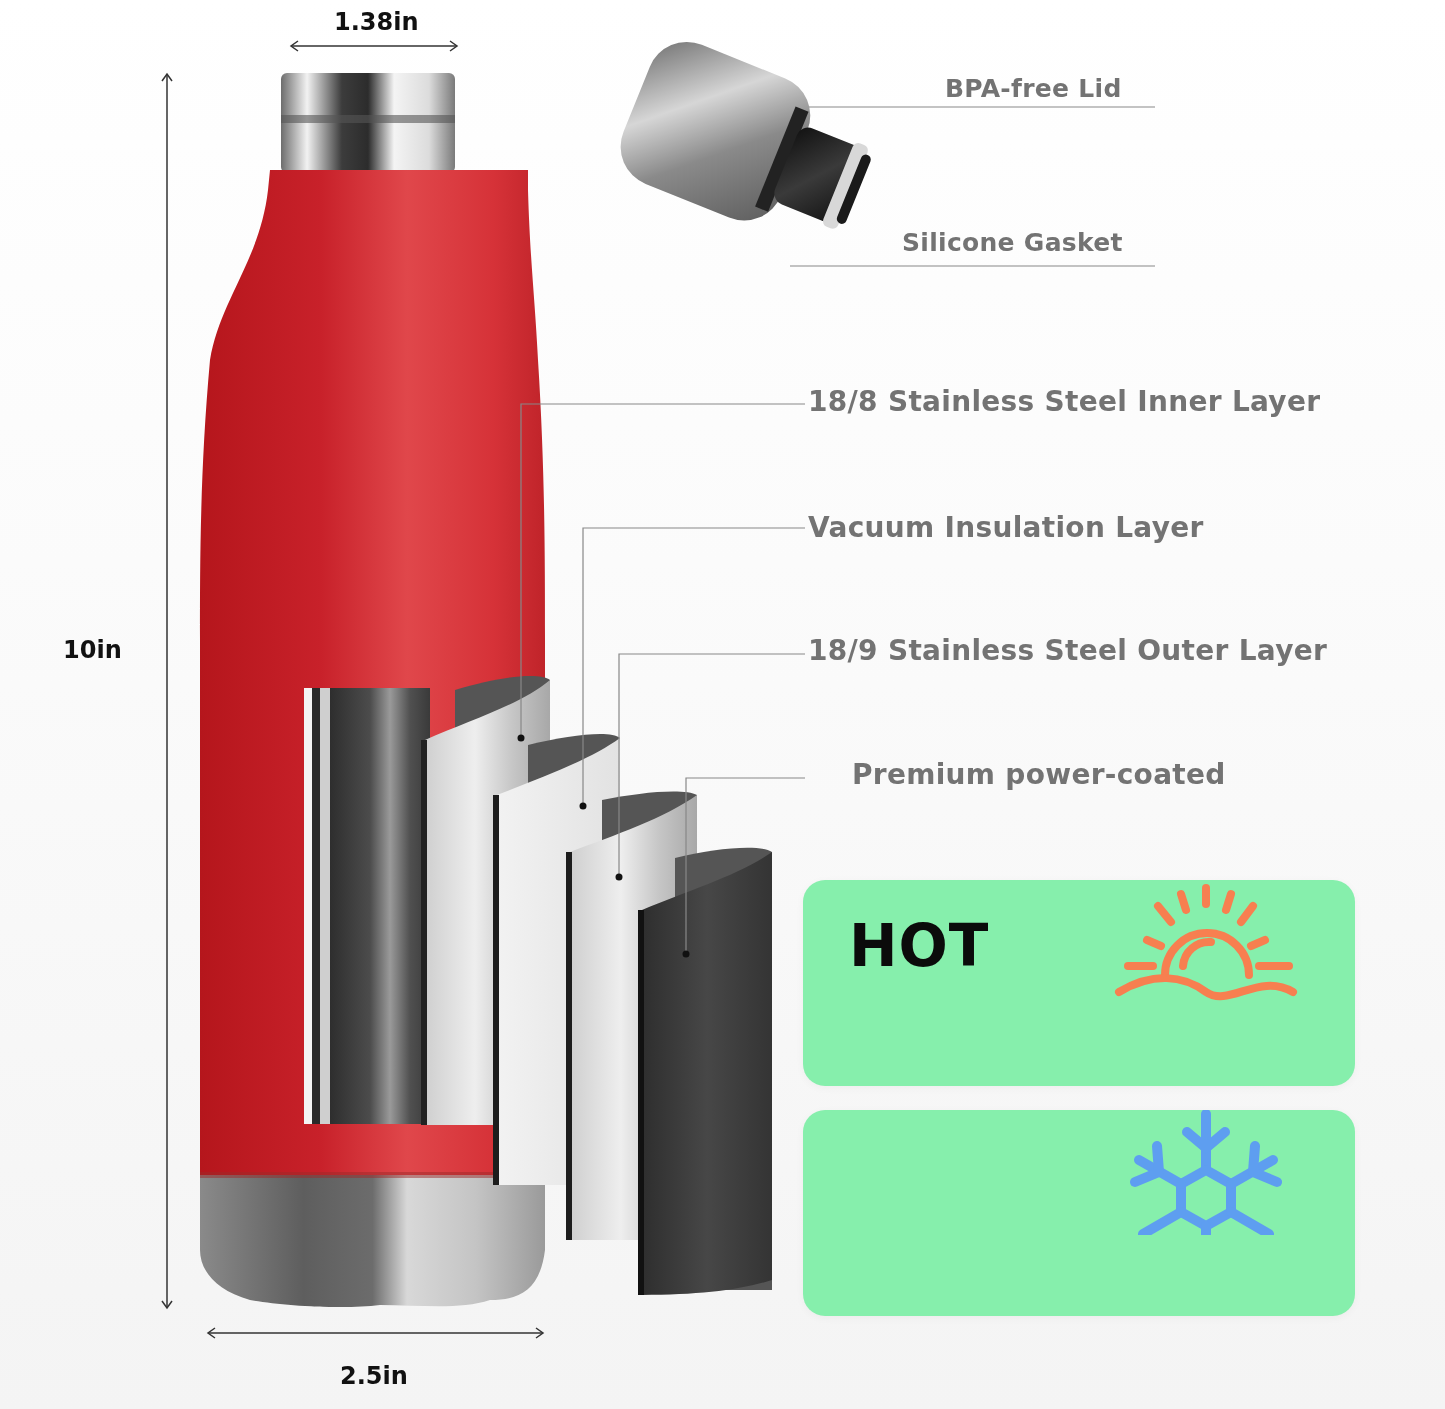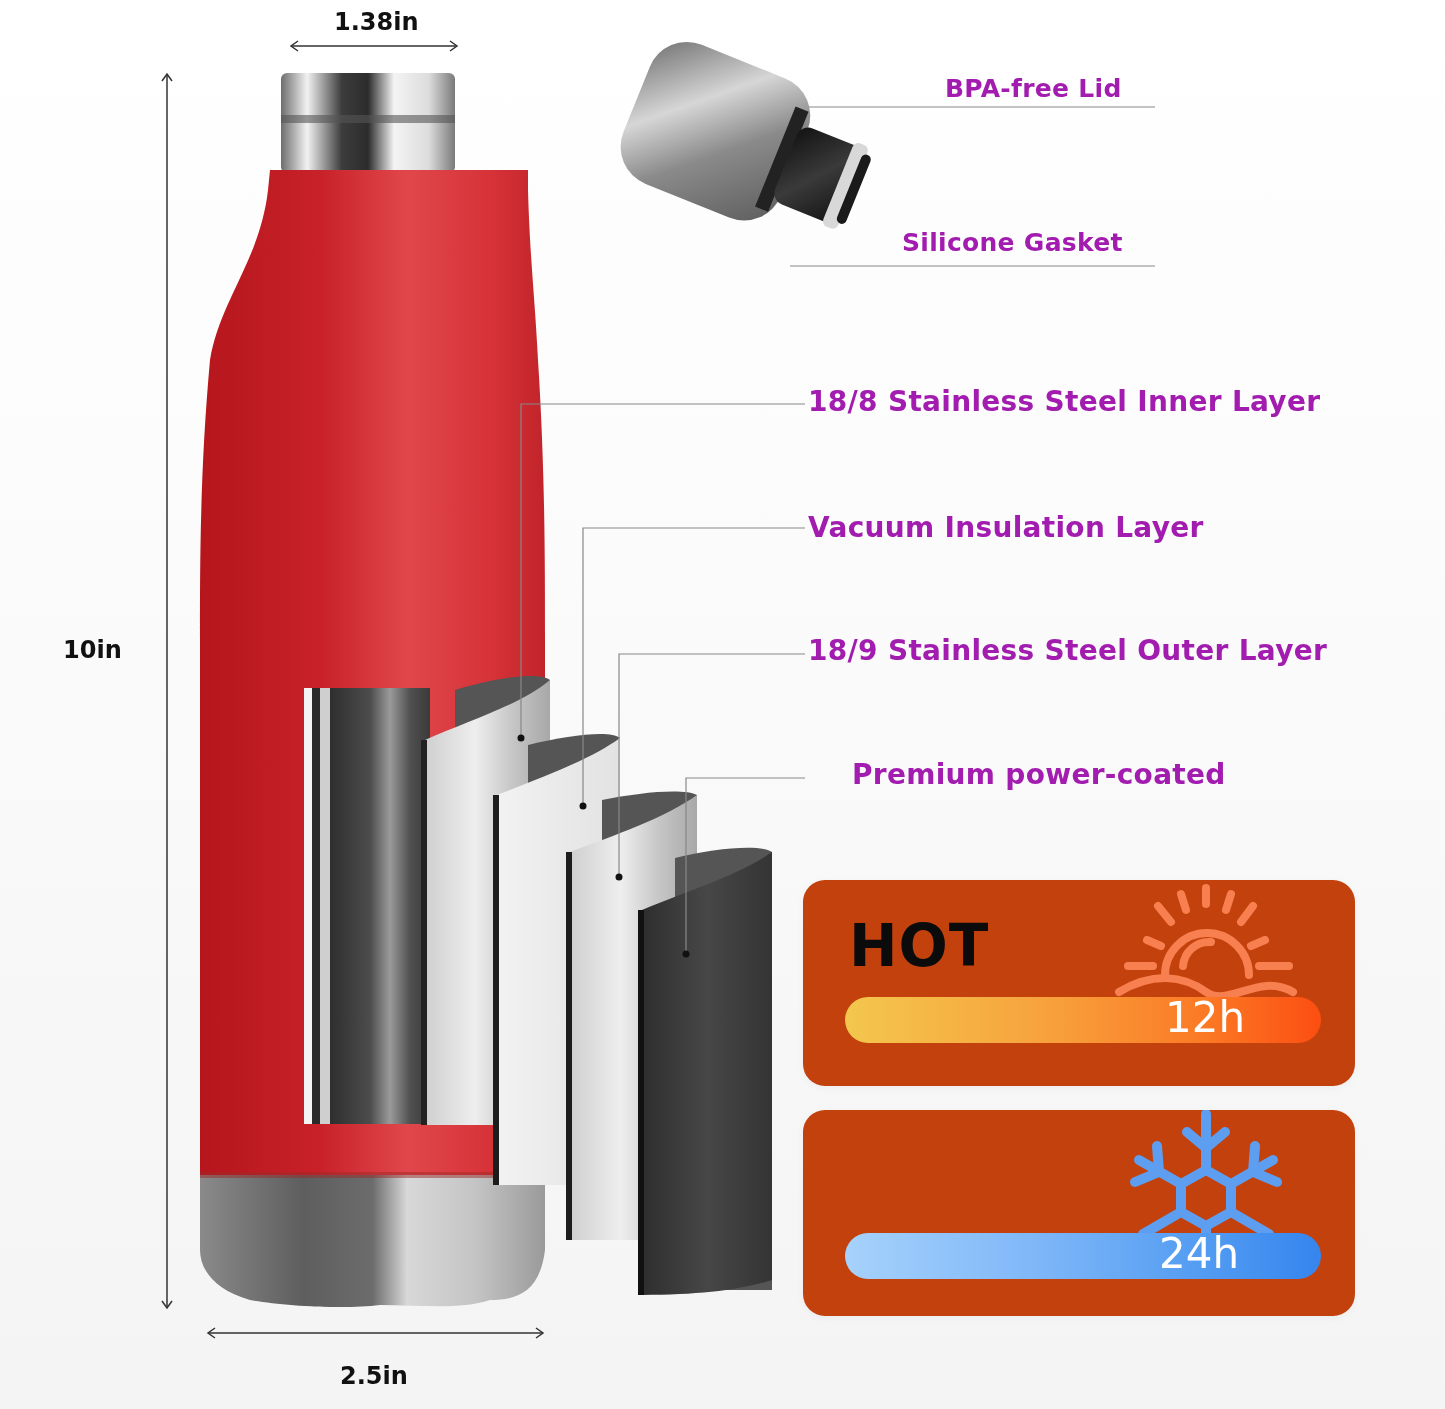--- a/index.html
+++ b/index.html
@@ -3,26 +3,26 @@
 <meta charset="utf-8">
 <style>
   html, body { margin:0; padding:0; }
   body {
     width:1445px; height:1409px; position:relative; overflow:hidden;
     background: linear-gradient(180deg, #ffffff 0%, #fbfbfb 40%, #f4f4f4 100%);
     font-family: "DejaVu Sans", "Liberation Sans", sans-serif;
   }
   .abs { position:absolute; }
   .dim-label { font-weight:bold; font-size:24px; color:#111; white-space:nowrap;margin-top:8px; }
-  .callout { font-weight:bold; color:#a21caf; white-space:nowrap; letter-spacing:0.3px; }
+  .callout { font-weight:bold; color:#737373; white-space:nowrap; letter-spacing:0.3px; }
   .callout.small { font-size:25px; }
   .callout.large { font-size:28px;text-align:right; }
   svg.stage { position:absolute; left:0; top:0; }
   .card {
-    position:absolute; background:#c2410c; border-radius:22px;
+    position:absolute; background:#86efac; border-radius:22px;
     box-shadow: 0 2px 8px rgba(0,0,0,0.04);
   }
   .card-title { position:absolute; font-weight:bold; color:#0b0b0b; font-size:58px; letter-spacing:1px; }
   .bar { position:absolute; height:46px; border-radius:23px; }
   .bar-hot { background: linear-gradient(90deg, #f3c74d 0%, #f7a43e 40%, #fb7a25 75%, #fc4e12 100%); }
   .bar-cold { background: linear-gradient(90deg, #a6d2fb 0%, #7fb7f8 40%, #539cf2 75%, #3585ee 100%); }
   .bar-value { position:absolute; color:#ffffff; font-size:42px; font-family:"DejaVu Sans", sans-serif; font-weight:normal; top:-4px; }
 </style>
 </head>
 <body>
@@ -194,36 +194,30 @@
       <line x1="150" y1="26" x2="138" y2="42"></line>
       <line x1="44" y1="60" x2="58" y2="66"></line>
       <line x1="162" y1="60" x2="148" y2="66"></line>
       <line x1="25" y1="86" x2="50" y2="86"></line>
       <line x1="156" y1="86" x2="186" y2="86"></line>
       <path d="M62,95 A42,42 0 0 1 146,95"></path>
       <path d="M80,86 A26,26 0 0 1 108,62"></path>
       <path d="M16,112 C50,92 80,95 103,112 C126,128 156,92 190,112"></path>
     </g>
   </svg>
-  <div class="bar bar-hot" style="left:42px; top:117px; width:476px;">
-    <span class="bar-value" style="left:320px;">12h</span>
-  </div>
 </div>
 
 <div class="card" style="left:803px; top:1110px; width:552px; height:206px;">
   <svg class="abs" style="left:318px; top:0px;" width="170" height="125" viewBox="0 0 170 125">
     <g stroke="#5e9ef0" stroke-width="10" stroke-linecap="round" stroke-linejoin="round" fill="none">
       <line x1="85" y1="4" x2="85" y2="60"></line>
       <polyline points="66,22 85,38 104,22"></polyline>
       <polygon points="85,60 110,74 110,102 85,116 60,102 60,74"></polygon>
       <line x1="60" y1="74" x2="18" y2="50"></line>
       <line x1="110" y1="74" x2="152" y2="50"></line>
       <polyline points="36,36 38,62 14,72"></polyline>
       <polyline points="134,36 132,62 156,72"></polyline>
       <line x1="60" y1="102" x2="22" y2="124"></line>
       <line x1="110" y1="102" x2="148" y2="124"></line>
       <line x1="85" y1="116" x2="85" y2="130"></line>
     </g>
   </svg>
-  <div class="bar bar-cold" style="left:42px; top:123px; width:476px;">
-    <span class="bar-value" style="left:314px;">24h</span>
-  </div>
 </div>
 
 </body></html>

